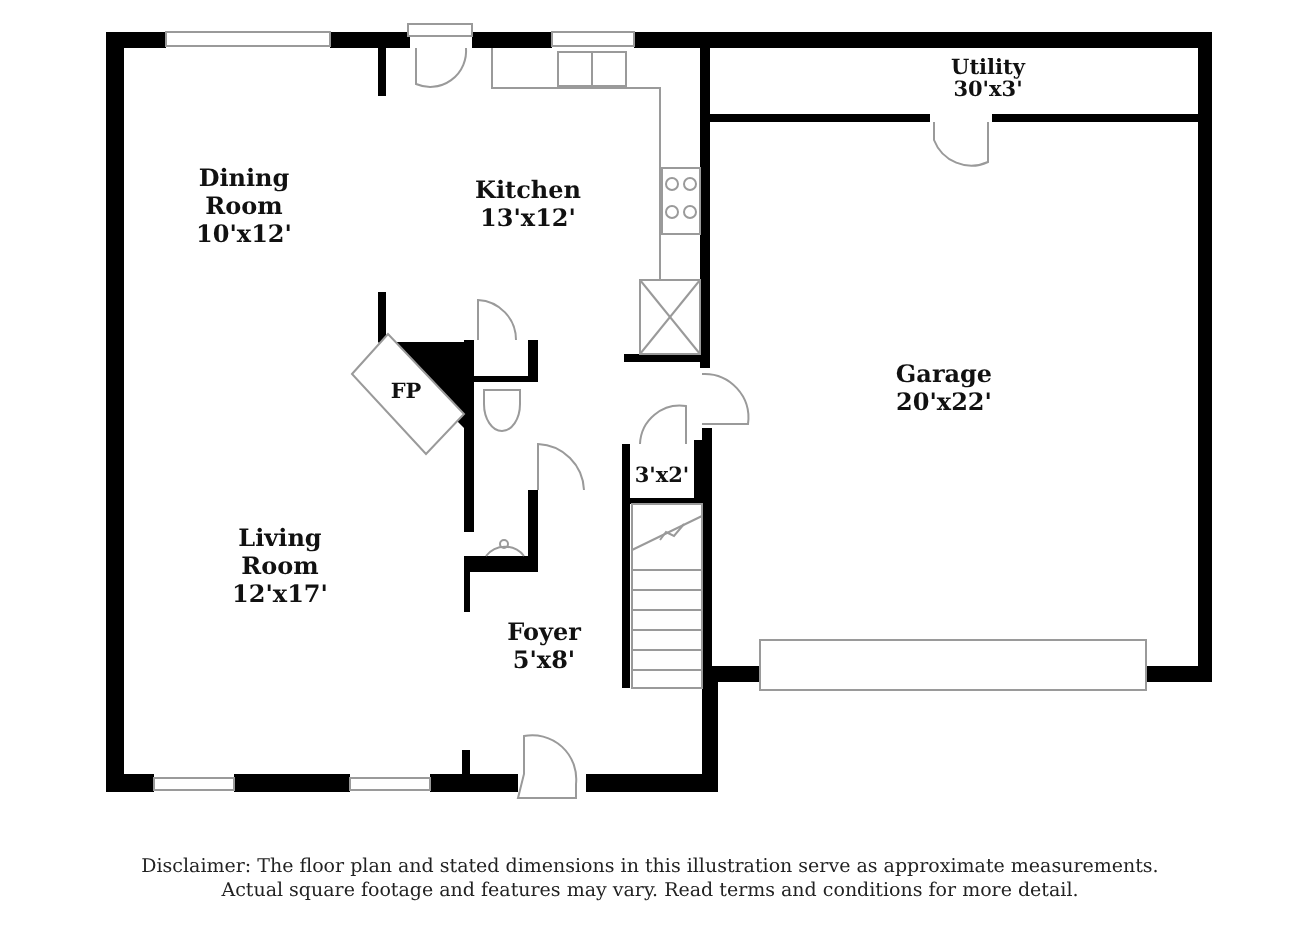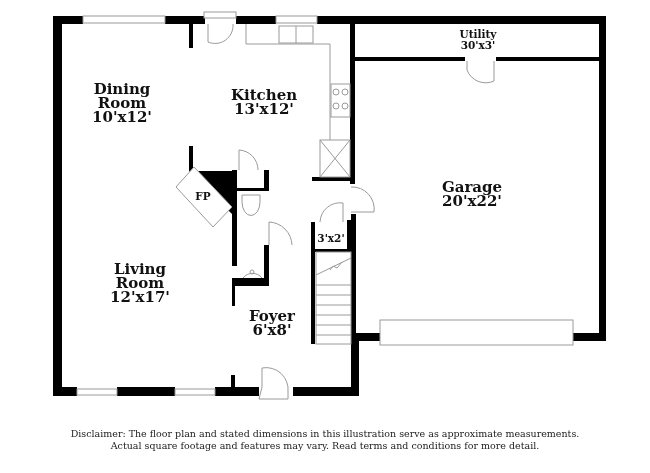--- a/index.html
+++ b/index.html
@@ -1,20 +1,20 @@
 <!DOCTYPE html>
 <html><head>
 <meta charset="utf-8">
 <style>
   html, body { margin: 0; padding: 0; background: #ffffff; }
   body { width: 650px; height: 473px; position: relative; overflow: hidden; font-family: "DejaVu Serif", serif; }
   #plan { position: absolute; left: 0; top: 0; width: 650px; height: 473px; }
   .room-label {
     position: absolute; text-align: center; font-family: "DejaVu Serif", serif;
-    font-weight: bold; color: #111; line-height: 14px; font-size: 15px;
+    font-weight: bold; color: #111; line-height: 14px; font-size: 12px;
     transform: translateX(-50%); white-space: nowrap;
   }
   .room-label.small { font-size: 10.5px; line-height: 11px; }
   .room-label span { display: block; }
   .disclaimer {
     position: absolute; left: 0; width: 650px; top: 428px; text-align: center;
     font-family: "DejaVu Serif", serif; font-size: 9.5px; line-height: 12px; color: #222;
   }
   .disclaimer span { display: block; }
 </style>
@@ -148,39 +148,39 @@
   <span>Dining</span>
   <span>Room</span>
   <span>10'x12'</span>
 </div>
 
 <div class="room-label" style="left:264px; top:88px;">
   <span>Kitchen</span>
   <span>13'x12'</span>
 </div>
 
-<div class="room-label small" style="left:478px; top:29px;">
+<div class="room-label small" style="left:494px; top:29px;">
   <span>Utility</span>
   <span>30'x3'</span>
 </div>
 
 <div class="room-label" style="left:472px; top:180px;">
   <span>Garage</span>
   <span>20'x22'</span>
 </div>
 
 <div class="room-label" style="left:140px; top:262px;">
   <span>Living</span>
   <span>Room</span>
   <span>12'x17'</span>
 </div>
 
 <div class="room-label" style="left:272px; top:309px;">
   <span>Foyer</span>
-  <span>6'x8'</span>
+  <span>5'x8'</span>
 </div>
 
 <div class="room-label small" style="left:331px; top:233px;">
   <span>3'x2'</span>
 </div>
 
 <div class="room-label small" style="left:203px; top:191px;">
   <span>FP</span>
 </div>
 

